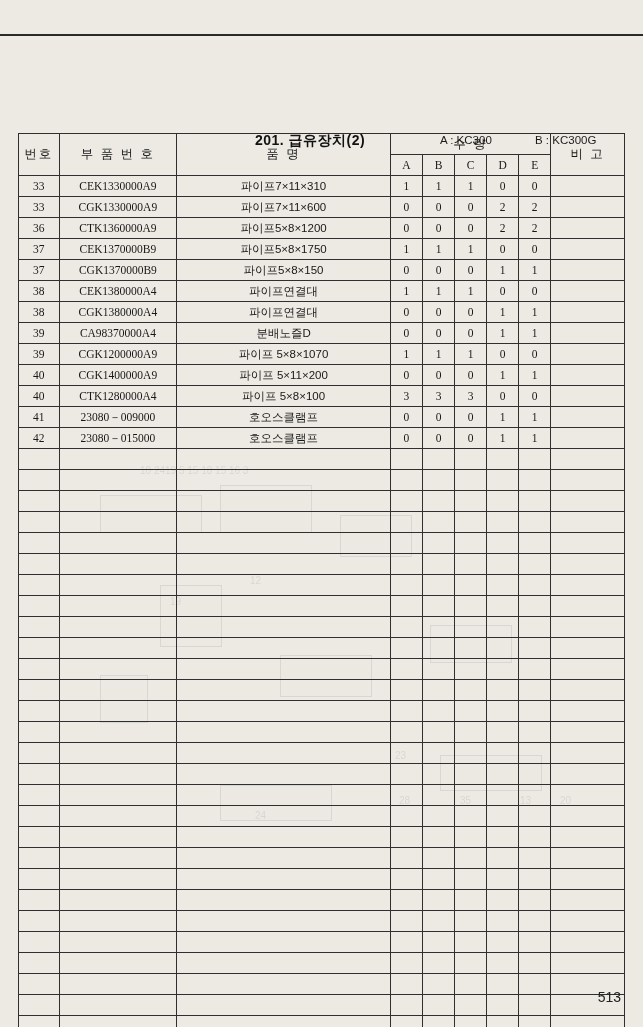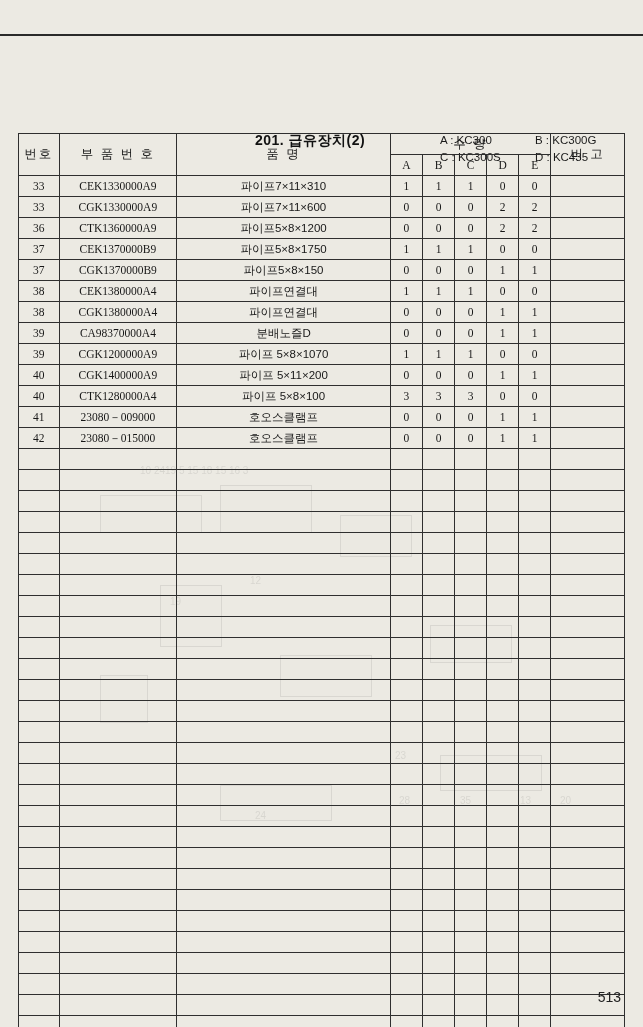--- a/index.html
+++ b/index.html
@@ -160,24 +160,20 @@
 
   <div class="topline"></div>
 
   <div class="header">
     <div class="title">201. 급유장치(2)</div>
     <div class="legend">
       <div class="legend-row">
         <span class="legend-cell">A : KC300</span>
         <span class="legend-cell">B : KC300G</span>
       </div>
-      <div class="legend-row">
-        <span class="legend-cell">C : KC300S</span>
-        <span class="legend-cell">D : KC435</span>
-      </div>
     </div>
   </div>
 
   <table class="parts">
     <colgroup>
       <col class="c-no">
         <col class="c-part">
         <col class="c-name">
       <col class="c-qty">
         <col class="c-qty">

